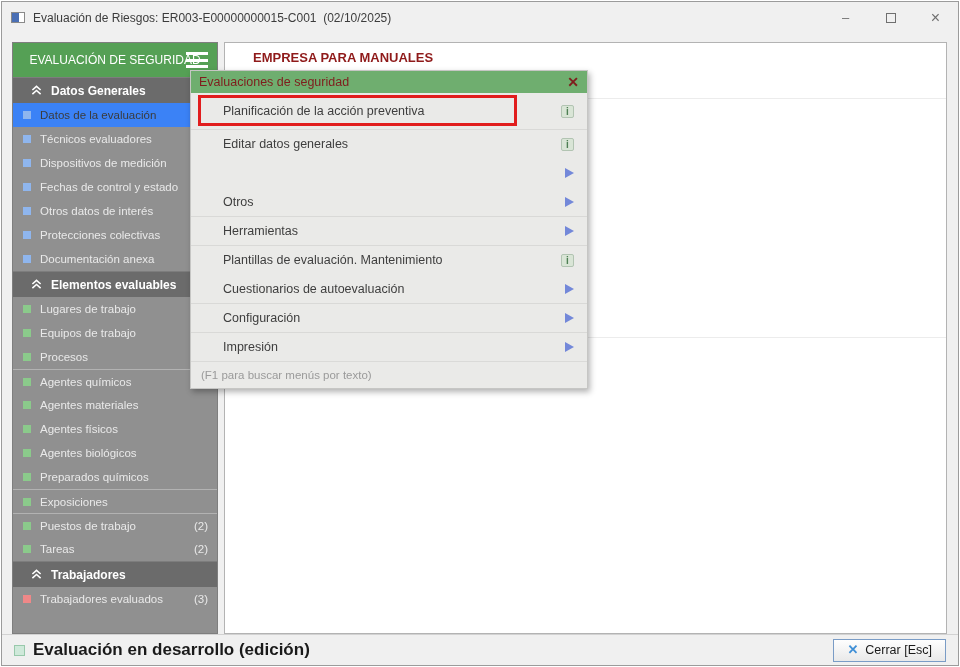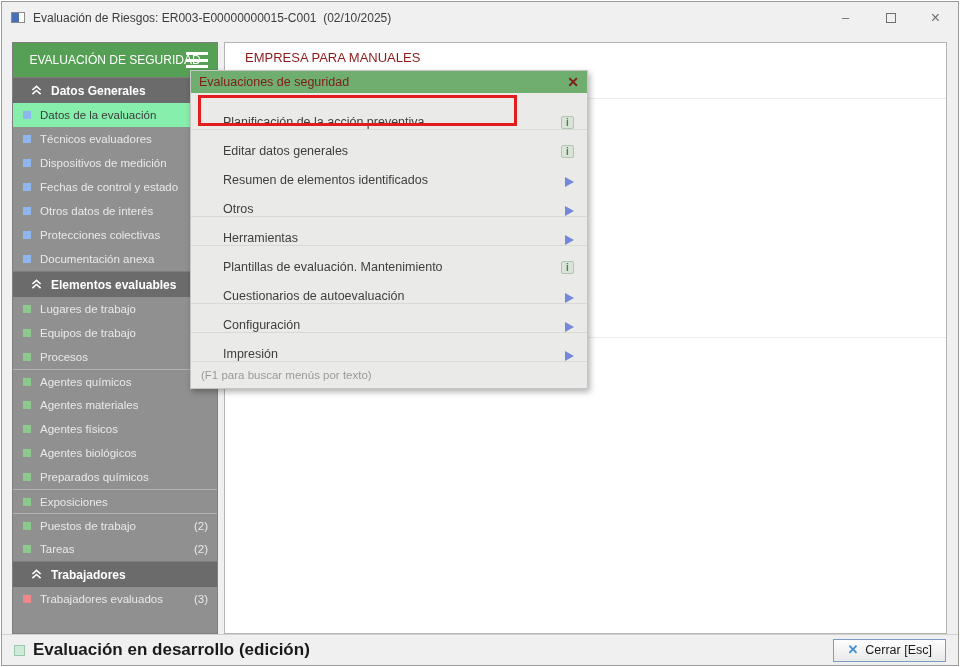--- a/index.html
+++ b/index.html
@@ -25,42 +25,42 @@
   .sb-header { position:relative; height:34px; background:#55a055; color:#fff;
                display:flex; align-items:center; justify-content:center; font-size:12px; }
   .hamburger { position:absolute; right:9px; top:9px; width:22px; height:16px;
                display:flex; flex-direction:column; justify-content:space-between; cursor:pointer; }
   .hamburger i { display:block; height:3px; background:#fff; }
   .sec-header { height:26px; background:#6b6b6b; color:#fff; font-weight:bold; font-size:12px;
                 display:flex; align-items:center; padding-left:18px; gap:9px; border-top:1px solid #7d7d7d; }
   .chev { width:11px; height:11px; flex:0 0 auto; }
   .sb-item { position:relative; height:24px; display:flex; align-items:center;
              padding:0 9px 0 10px; color:#e9e9e9; font-size:11.5px; gap:9px; }
-  .sb-item.selected { background:#86efac; color:#3b3b3b; }
+  .sb-item.selected { background:#3b82f6; color:#3b3b3b; }
   .sb-item.sep { border-top:1px solid #b2b2b2; }
   .bullet { width:8px; height:8px; flex:0 0 auto; }
   .bullet.blue  { background:#8fb6ee; }
   .bullet.green { background:#8bca8b; }
   .bullet.red   { background:#ef8888; }
   .count { margin-left:auto; }
 
   
   .main { position:absolute; left:222px; top:40px; width:723px; height:592px;
           background:#fff; border:1px solid #b3b3b3; }
-  .main-title { position:absolute; top:7px; left:20px; color:#8f1a1a; font-weight:normal; font-size:13px; }
+  .main-title { position:absolute; top:7px; left:28px; color:#8f1a1a; font-weight:bold; font-size:13px; }
   .main .rule1 { position:absolute; top:55px; left:0; right:0; border-top:1px solid #ececec; }
   .main .rule2 { position:absolute; top:294px; left:0; right:0; border-top:1px solid #ececec; }
 
   
   .popup { position:absolute; left:188px; top:68px; width:398px; background:#eaeae8;
            border:1px solid #c6c6c4; box-shadow:2px 3px 6px rgba(0,0,0,0.3); z-index:10; }
   .popup-header { height:22px; background:#6fae6f; color:#7f1d1d; font-size:12.5px;
                   display:flex; align-items:center; padding:0 8px; }
   .popup-close { margin-left:auto; font-weight:bold; font-size:14px; cursor:pointer; line-height:1; }
-  .menu-item { position:relative; height:29px; display:flex; align-items:flex-end;
+  .menu-item { position:relative; height:29px; display:flex; align-items:center;
                padding:0 13px 0 32px; font-size:12.5px; color:#3e3e3e; cursor:default; }
   .menu-item.first { height:36px; }
   .menu-item.sep { border-top:1px solid #d9d9d7; }
   .mi-icon { margin-left:auto; }
   .info-ic { width:13px; height:13px; background:#d9e5d6; border:1px solid #b2c4b2; color:#4e7f53;
              font-size:10px; font-weight:bold; display:flex; align-items:center; justify-content:center;
              border-radius:2px; font-style:normal; }
   .arrow-ic { width:0; height:0; border-left:9px solid #7388d9;
               border-top:5px solid transparent; border-bottom:5px solid transparent; }
   .hl-rect { position:absolute; left:7px; top:2px; width:319px; height:31px;
@@ -228,21 +228,20 @@
     <div class="menu-item first">
       <span>Planificación de la acción preventiva</span>
       <span class="mi-icon info-ic">i</span>
       <span class="hl-rect"></span>
     </div>
     <div class="menu-item sep">
       <span>Editar datos generales</span>
       <span class="mi-icon info-ic">i</span>
     </div>
     <div class="menu-item">
-      <span>Resumen de elementos identificados</span>
       <span class="mi-icon arrow-ic"></span>
     </div>
     <div class="menu-item">
       <span>Otros</span>
       <span class="mi-icon arrow-ic"></span>
     </div>
     <div class="menu-item sep">
       <span>Herramientas</span>
       <span class="mi-icon arrow-ic"></span>
     </div>

